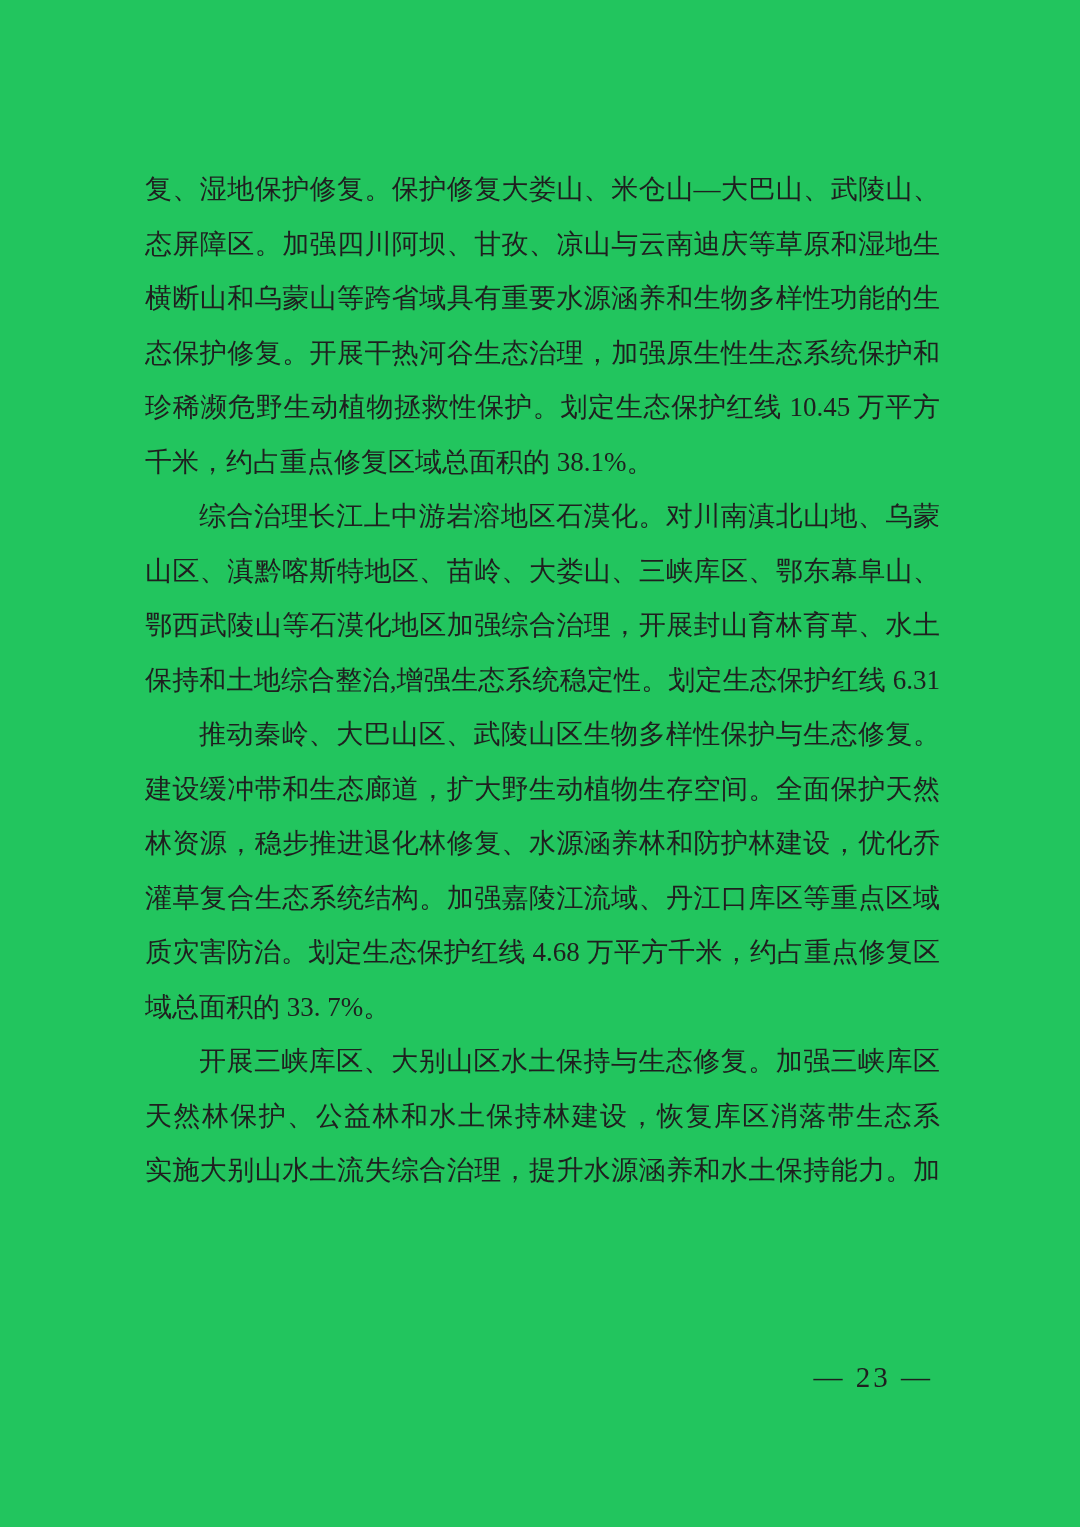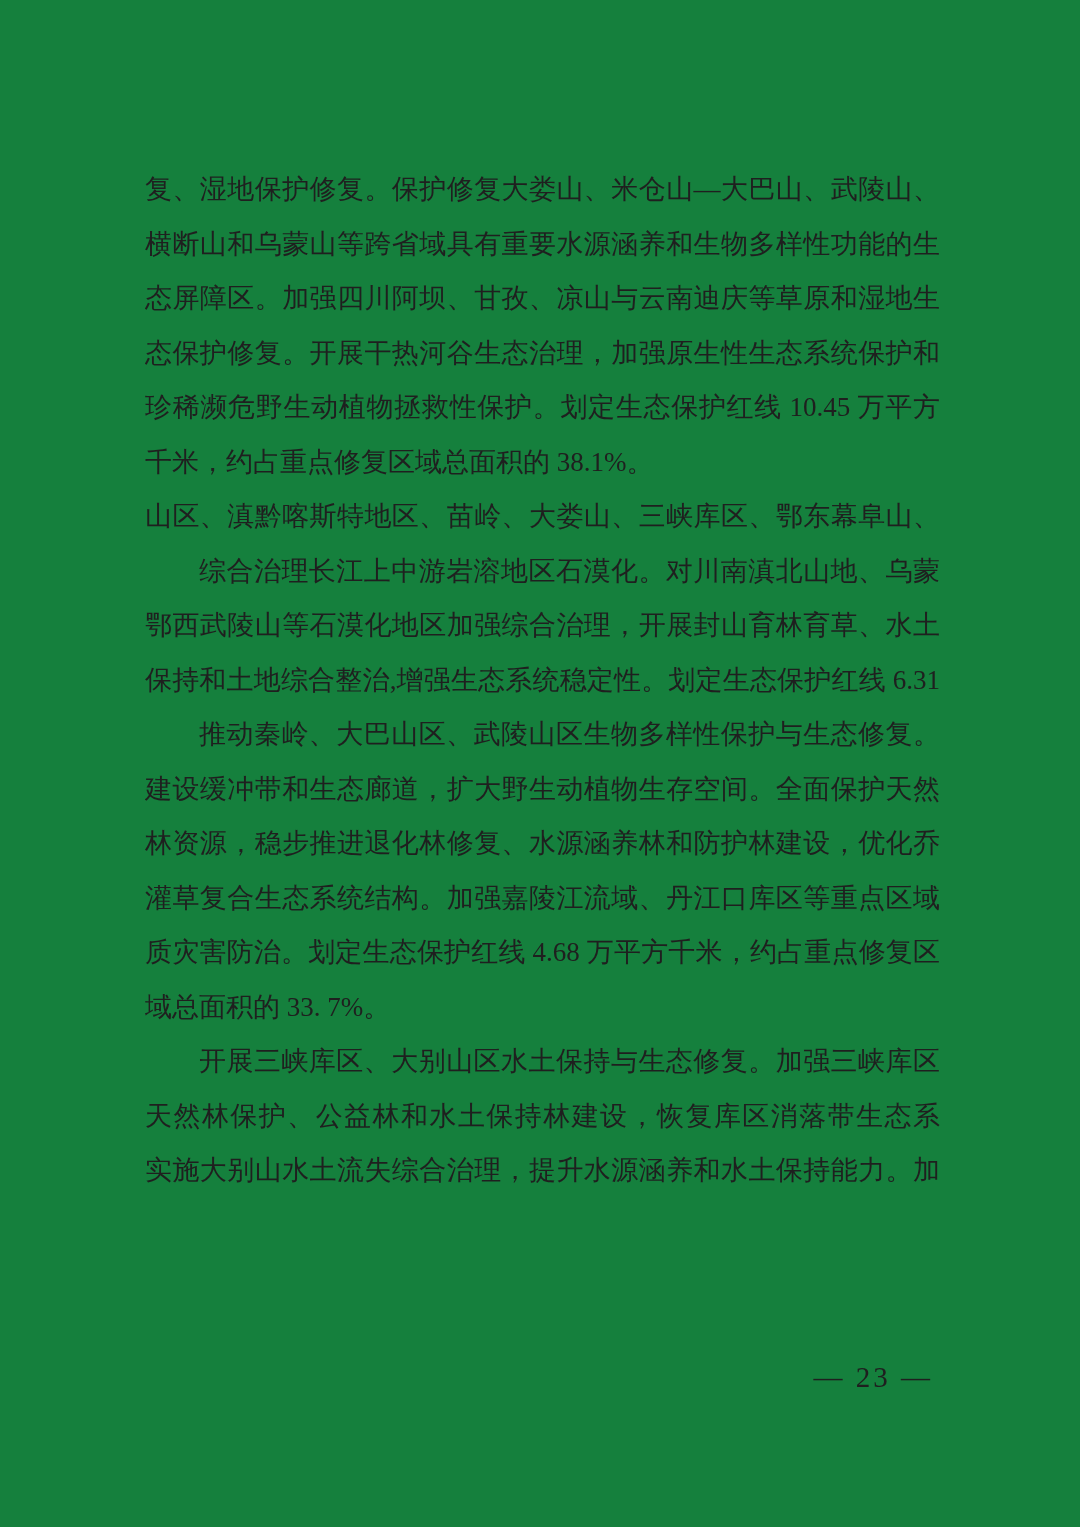--- a/index.html
+++ b/index.html
@@ -4,21 +4,21 @@
 <style>
   html, body {
     margin: 0;
     padding: 0;
     background: #ffffff;
   }
   .page {
     position: relative;
     width: 1080px;
     height: 1527px;
-    background: #15803d;
+    background: #22c55e;
     overflow: hidden;
     font-family: "Liberation Serif", "DejaVu Serif", serif;
     color: #1f1f1f;
   }
   .text-block {
     position: absolute;
     left: 145px;
     top: 162px;
     width: 795px;
   }
@@ -47,28 +47,28 @@
     color: #1f1f1f;
   }
 </style>
 </head>
 <body>
 
 <div class="page">
   <div class="text-block">
 
     <div class="line">复、湿地保护修复。保护修复大娄山、米仓山—大巴山、武陵山、</div>
+    <div class="line">态屏障区。加强四川阿坝、甘孜、凉山与云南迪庆等草原和湿地生</div>
     <div class="line">横断山和乌蒙山等跨省域具有重要水源涵养和生物多样性功能的生</div>
-    <div class="line">态屏障区。加强四川阿坝、甘孜、凉山与云南迪庆等草原和湿地生</div>
     <div class="line">态保护修复。开展干热河谷生态治理，加强原生性生态系统保护和</div>
     <div class="line">珍稀濒危野生动植物拯救性保护。划定生态保护红线 10.45 万平方</div>
     <div class="line para-end">千米，约占重点修复区域总面积的 38.1%。</div>
 
+    <div class="line indent">综合治理长江上中游岩溶地区石漠化。对川南滇北山地、乌蒙</div>
     <div class="line">山区、滇黔喀斯特地区、苗岭、大娄山、三峡库区、鄂东幕阜山、</div>
-    <div class="line indent">综合治理长江上中游岩溶地区石漠化。对川南滇北山地、乌蒙</div>
     <div class="line">鄂西武陵山等石漠化地区加强综合治理，开展封山育林育草、水土</div>
     <div class="line">保持和土地综合整治,增强生态系统稳定性。划定生态保护红线 6.31</div>
 
     <div class="line indent">推动秦岭、大巴山区、武陵山区生物多样性保护与生态修复。</div>
     <div class="line">建设缓冲带和生态廊道，扩大野生动植物生存空间。全面保护天然</div>
     <div class="line">林资源，稳步推进退化林修复、水源涵养林和防护林建设，优化乔</div>
     <div class="line">灌草复合生态系统结构。加强嘉陵江流域、丹江口库区等重点区域</div>
     <div class="line">质灾害防治。划定生态保护红线 4.68 万平方千米，约占重点修复区</div>
     <div class="line para-end">域总面积的 33. 7%。</div>
 

